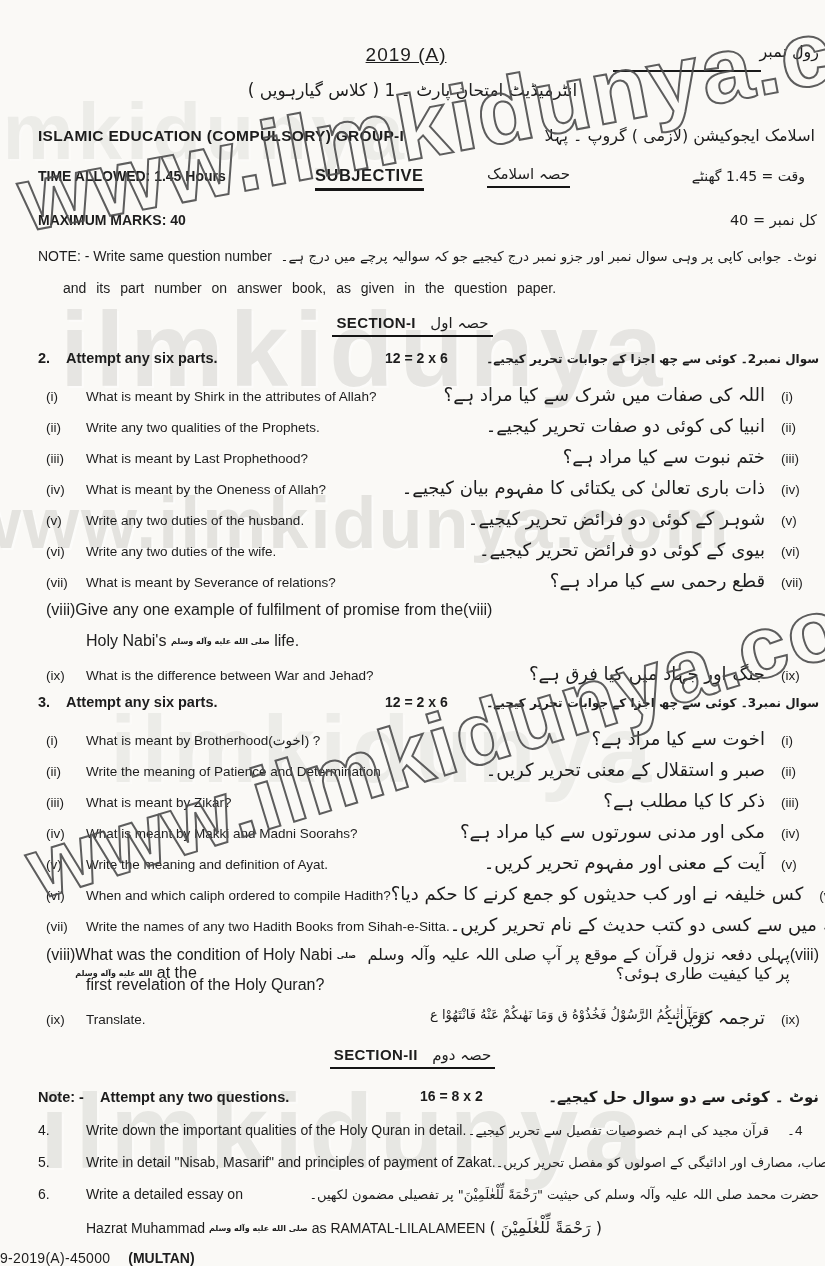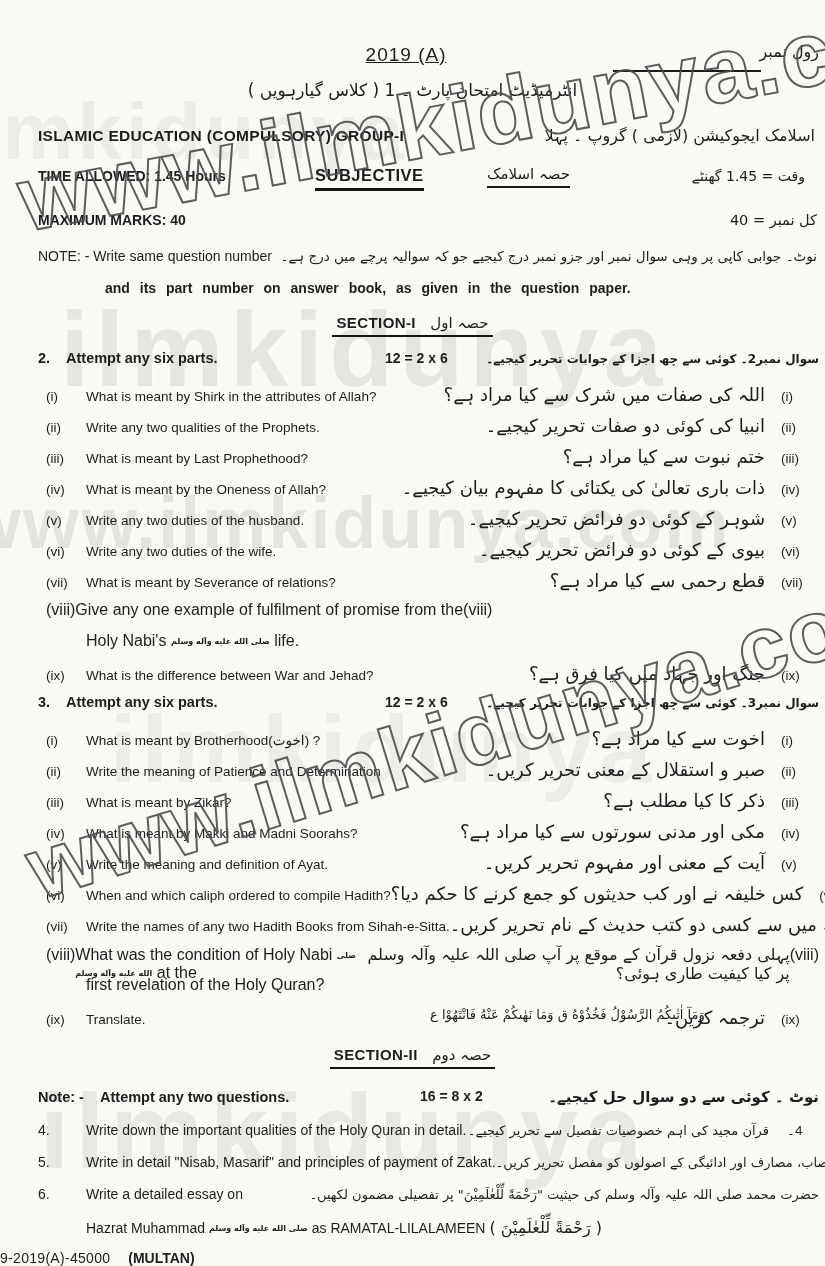--- a/index.html
+++ b/index.html
@@ -48,21 +48,21 @@
   .time-en{font-size:14px;font-weight:bold;float:left;}
   .subjective{position:absolute;left:315px;top:6px;font-weight:bold;font-size:16.5px;letter-spacing:.5px;border-bottom:3px solid #161616;padding-bottom:3px;}
   .hissa{position:absolute;left:487px;top:5px;font-size:15px;border-bottom:2px solid #161616;padding-bottom:3px;}
   .time-ur{float:right;font-size:14px;}
   .marks-row{display:flex;align-items:baseline;height:38px;padding:8px 8px 0 38px;box-sizing:border-box;}
   .marks-en{font-size:14px;font-weight:bold;}
   .marks-ur{margin-left:auto;font-size:14.5px;}
   .note-row{display:flex;align-items:baseline;height:38px;padding:6px 8px 0 38px;box-sizing:border-box;}
   .note-en{font-weight:normal;font-size:14px;}
   .note-ur{margin-left:auto;font-size:13.5px;}
-  .note2{height:32px;padding-left:105px;font-weight:bold;font-size:14px;word-spacing:6px;}
+  .note2{height:32px;padding-left:63px;font-weight:normal;font-size:14px;word-spacing:6px;}
 
   
   .sec-row{height:30px;text-align:center;margin-top:2px;}
   .sec-wrap{display:inline-block;border-bottom:2.5px solid #141414;padding:0 4px 3px 4px;}
   .sec-en{font-weight:bold;font-size:15px;letter-spacing:.4px;}
   .sec-ur{font-size:15px;margin-left:10px;}
 
   
   .qhead{position:relative;display:flex;align-items:baseline;height:34px;padding:6px 6px 0 38px;box-sizing:border-box;font-weight:bold;}
   .qhead .qnum{width:28px;font-size:14.5px;}

